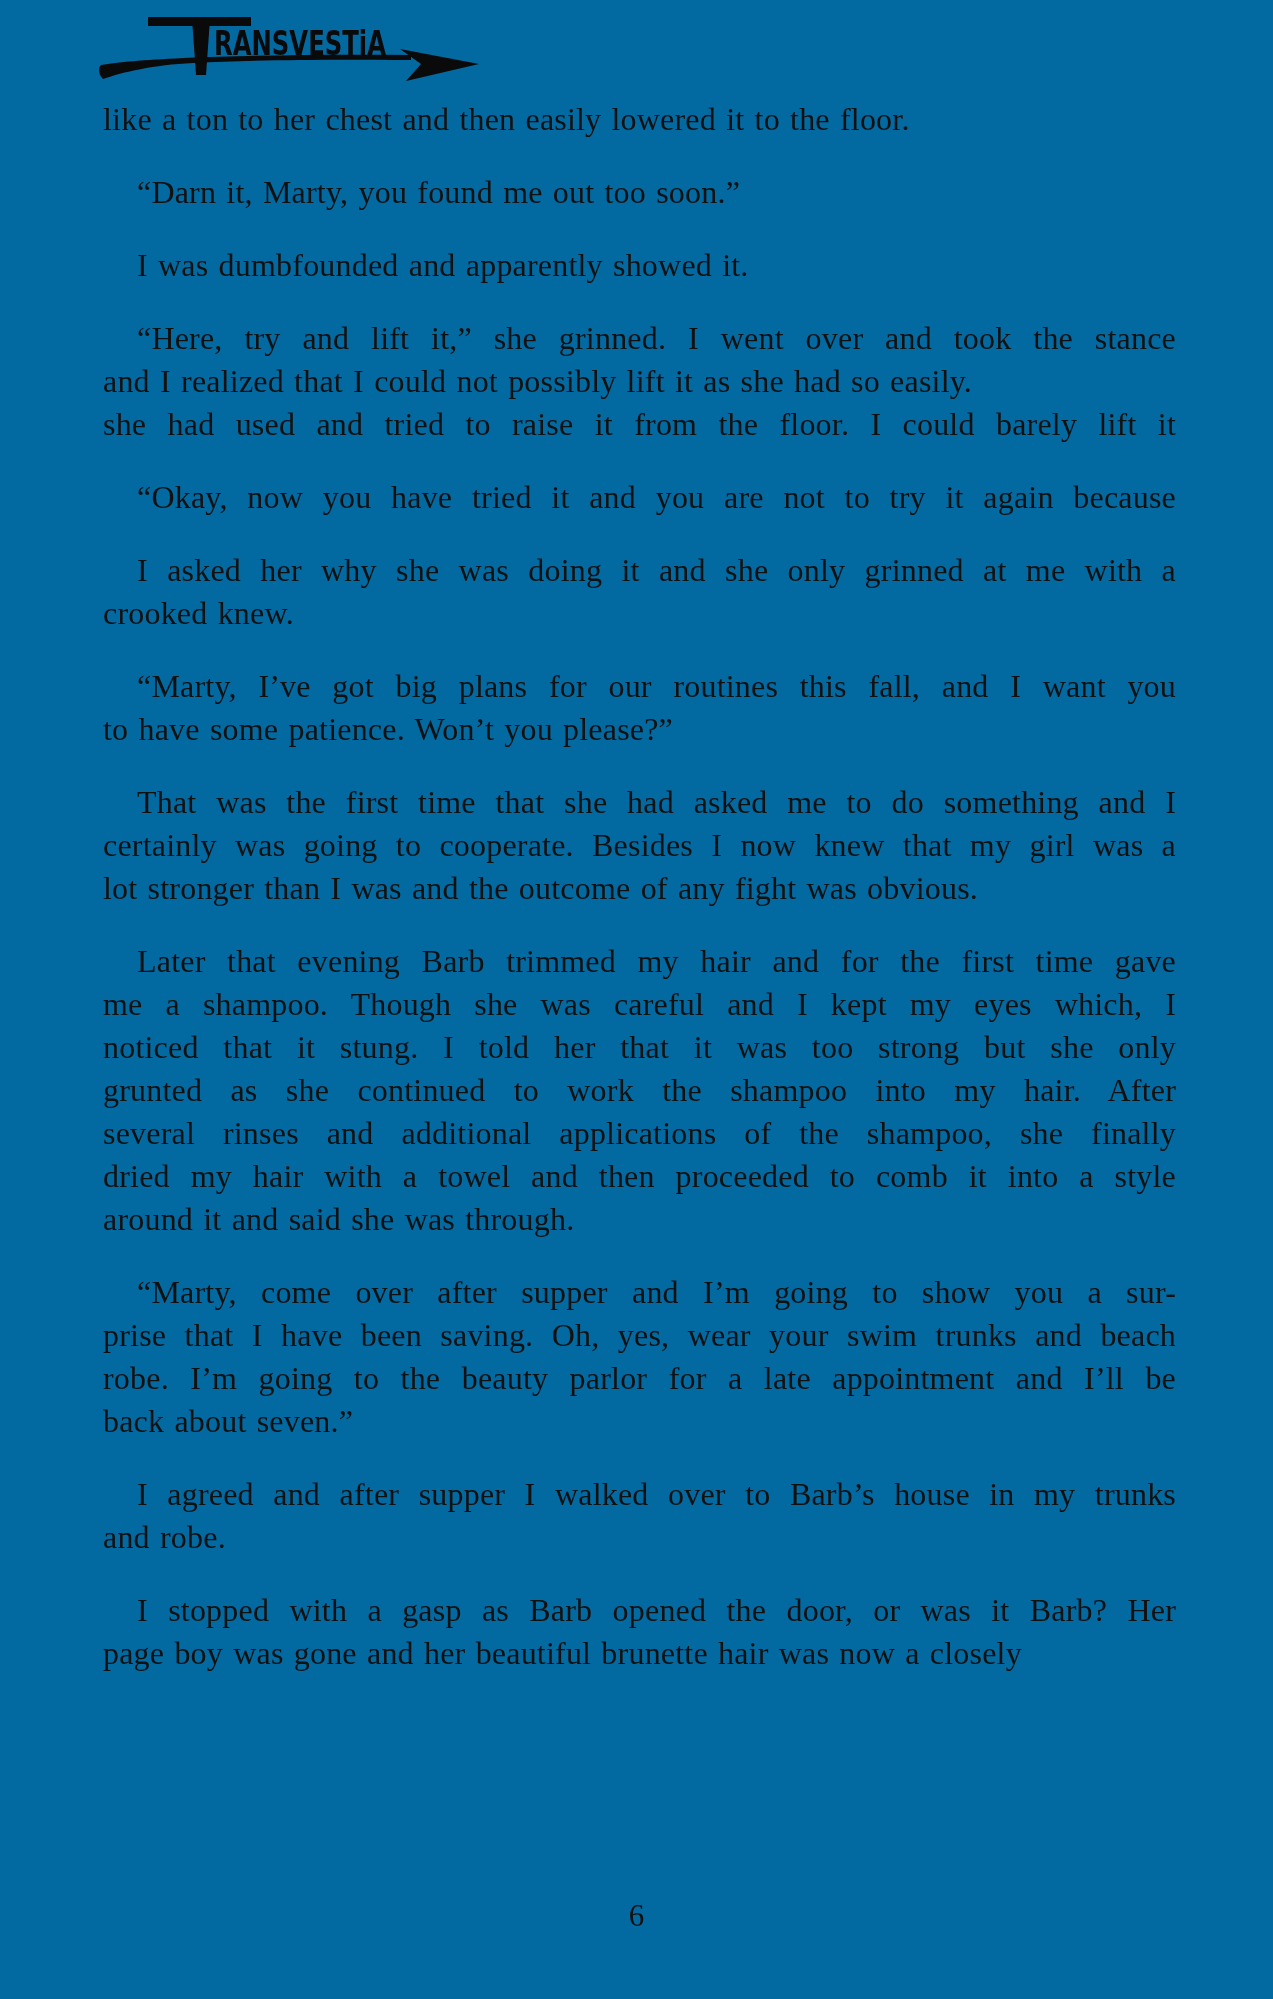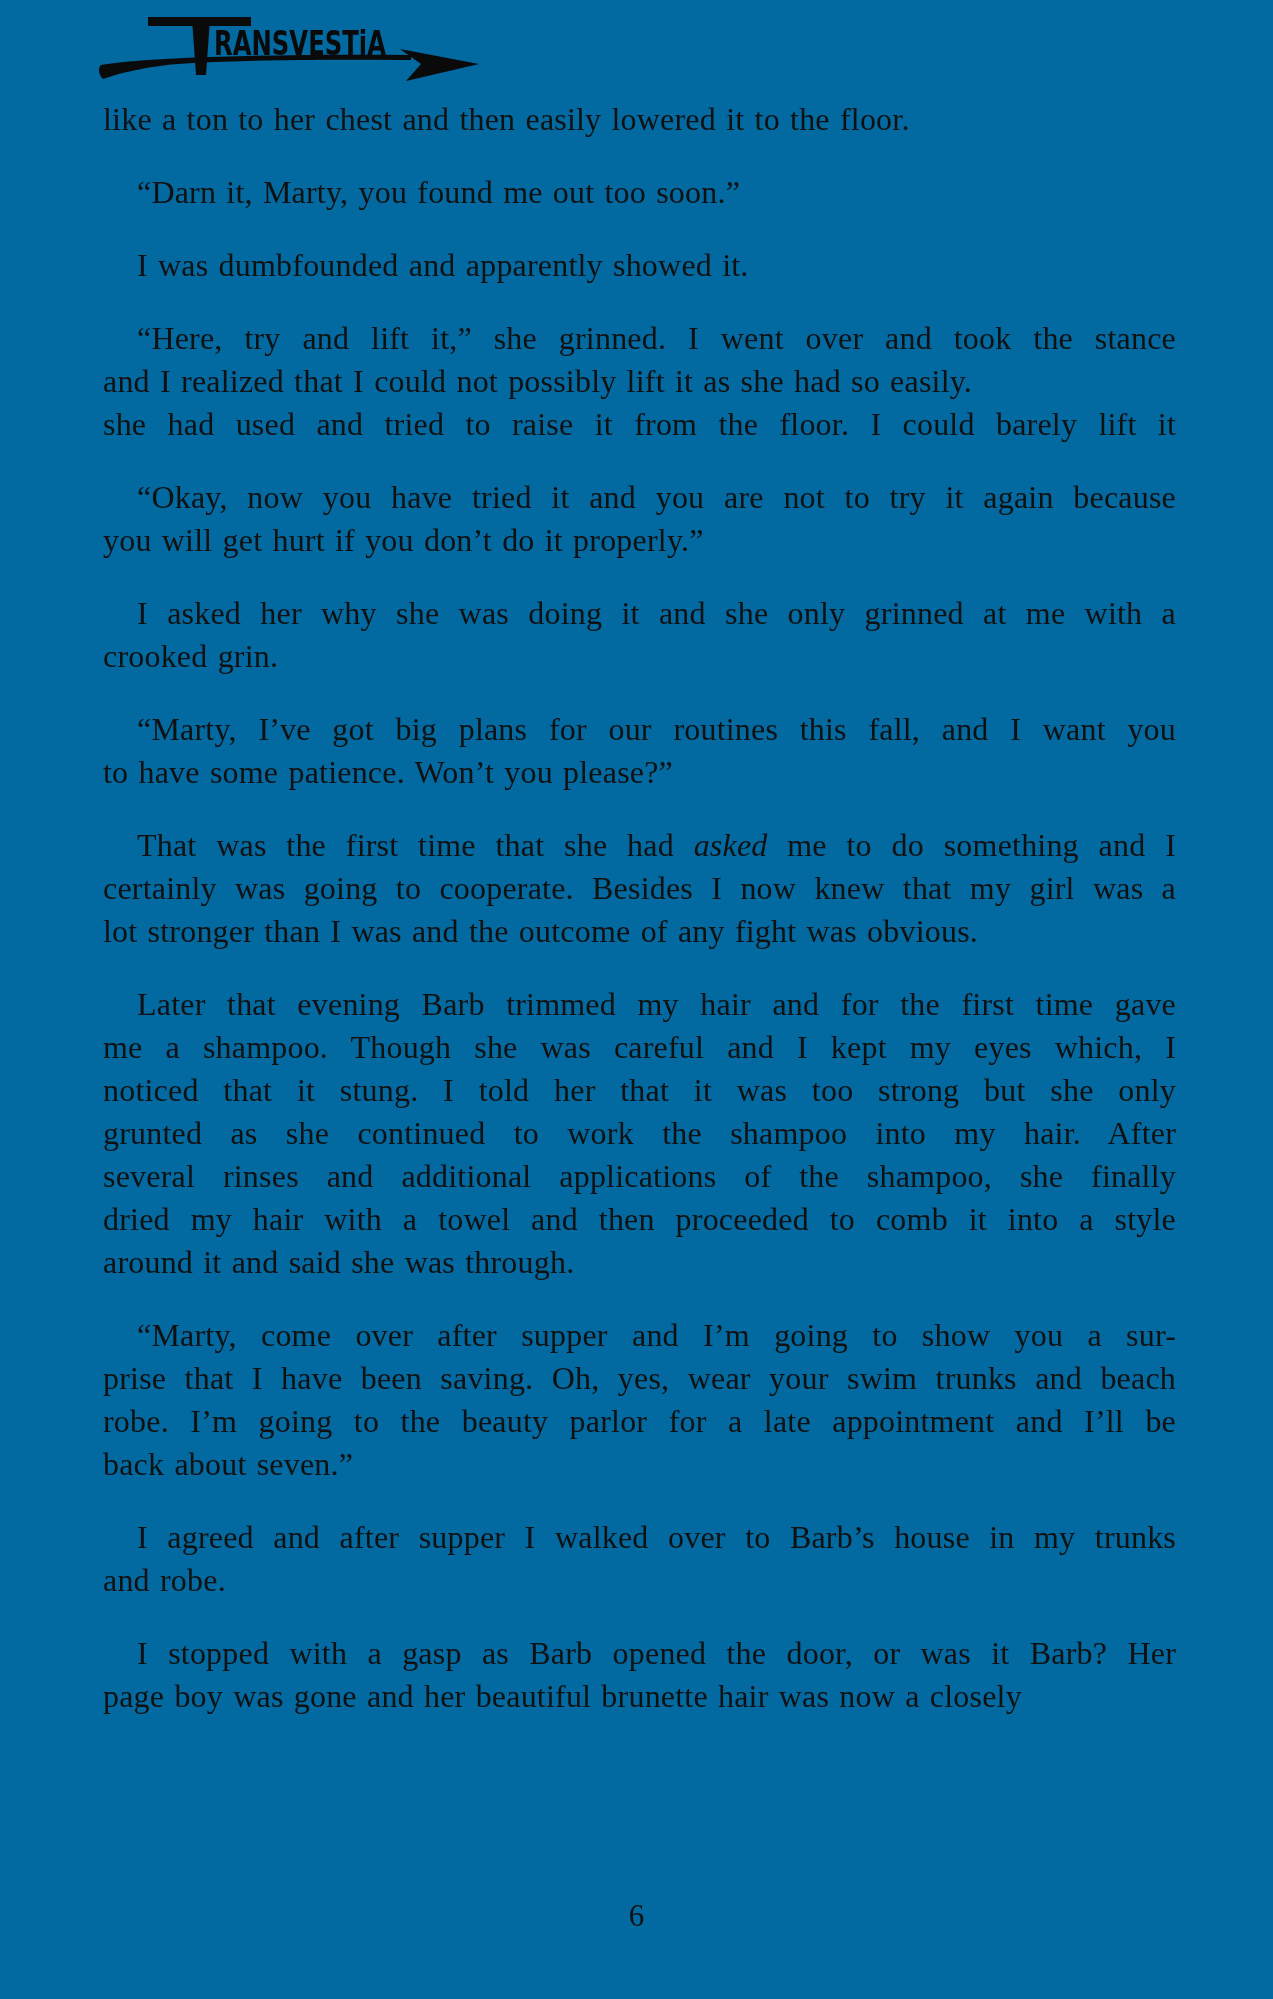--- a/index.html
+++ b/index.html
@@ -37,21 +37,21 @@
     line-height: 43px;
     letter-spacing: 0.2px;
     word-spacing: 2px;
   }
   .line { display: block; }
   .line.just {
     text-align: justify;
     text-align-last: justify;
   }
   .para.indent .line.first { text-indent: 34px; }
-  .italic { font-style: italic; }
+  .italic { }
   .pageno {
     position: absolute;
     left: 0;
     top: 1898px;
     width: 100%;
     text-align: center;
     font-size: 31px;
     color: #111111;
   }
 </style>
@@ -87,25 +87,24 @@
       <p class="para indent">
         <span class="line first"><span>I was dumbfounded and apparently showed it.</span></span>
       </p>
       <p class="para indent">
         <span class="line just first"><span>“Here, try and lift it,” she grinned. I went over and took the stance</span></span>
         <span class="line"><span>and I realized that I could not possibly lift it as she had so easily.</span></span>
         <span class="line just"><span>she had used and tried to raise it from the floor. I could barely lift it</span></span>
       </p>
       <p class="para indent">
         <span class="line just first"><span>“Okay, now you have tried it and you are not to try it again because</span></span>
-        <span class="line"><span>you will get hurt if you don’t do it properly.”</span></span>
       </p>
       <p class="para indent">
         <span class="line just first"><span>I asked her why she was doing it and she only grinned at me with a</span></span>
-        <span class="line"><span>crooked grin.</span></span>
+        <span class="line"><span>crooked knew.</span></span>
       </p>
       <p class="para indent">
         <span class="line just first"><span>“Marty, I’ve got big plans for our routines this fall, and I want you</span></span>
         <span class="line"><span>to have some patience. Won’t you please?”</span></span>
       </p>
       <p class="para indent">
         <span class="line just first"><span>That was the first time that she had </span><span class="italic">asked</span><span> me to do something and I</span></span>
         <span class="line just"><span>certainly was going to cooperate. Besides I now knew that my girl was a</span></span>
         <span class="line"><span>lot stronger than I was and the outcome of any fight was obvious.</span></span>
       </p>

